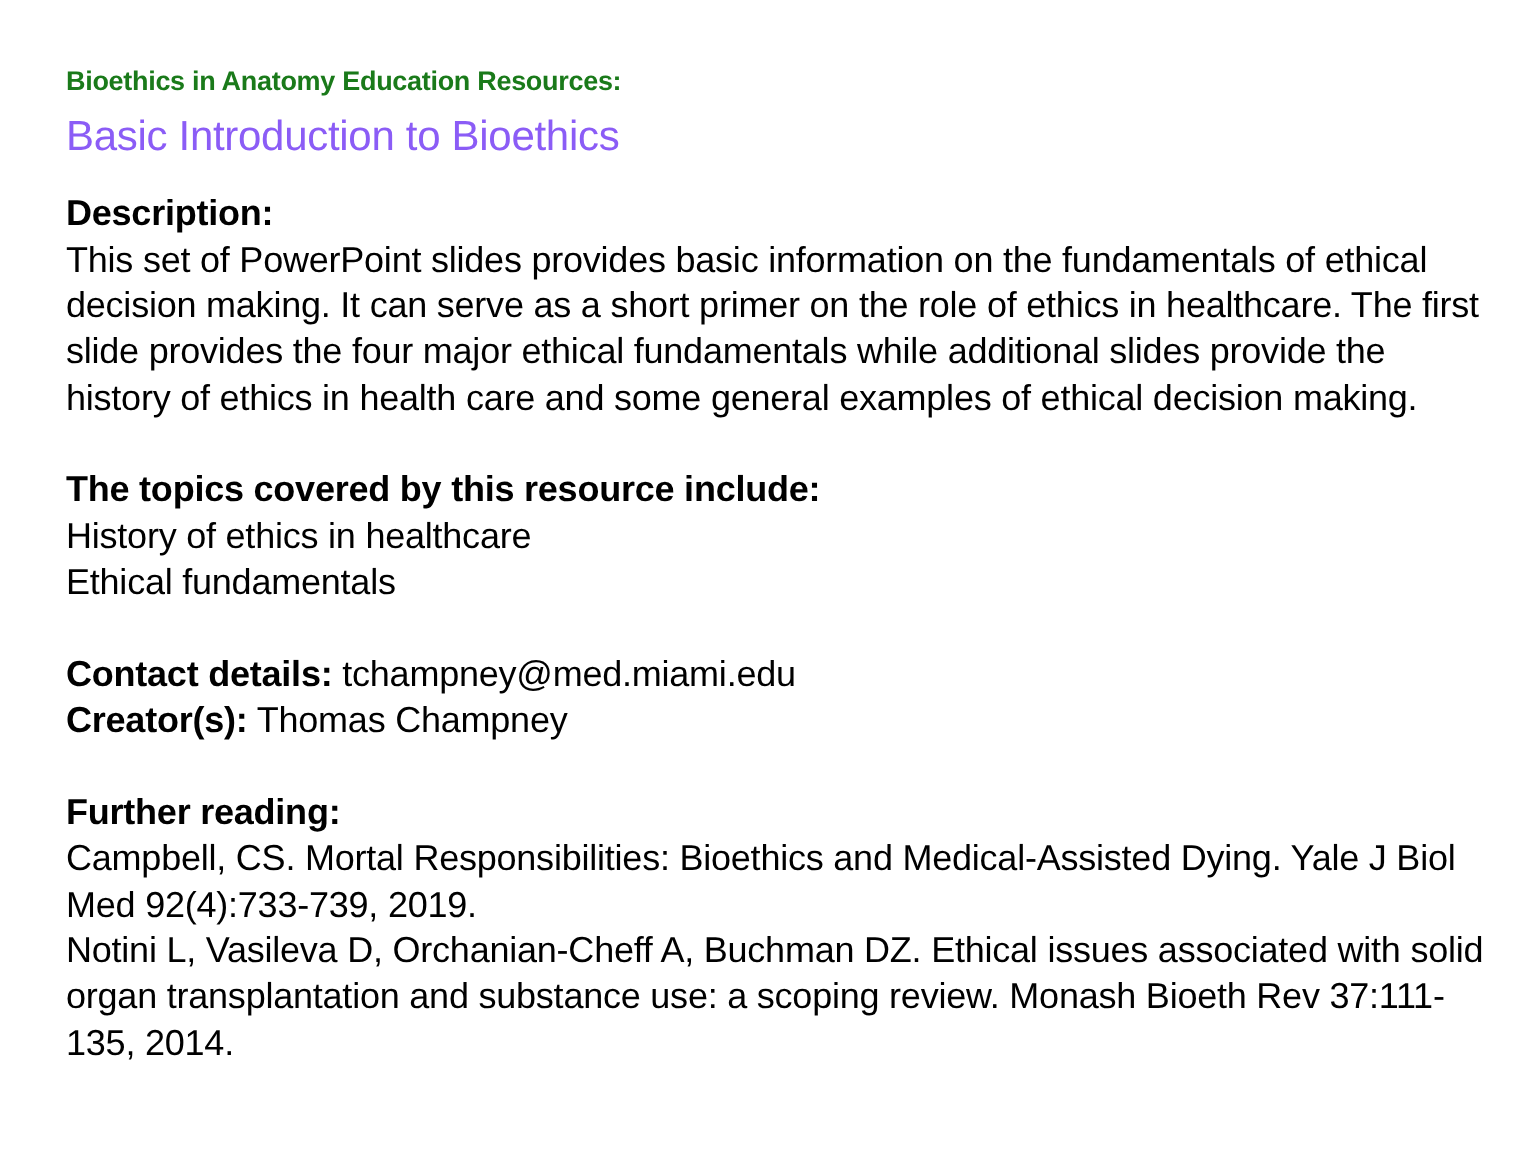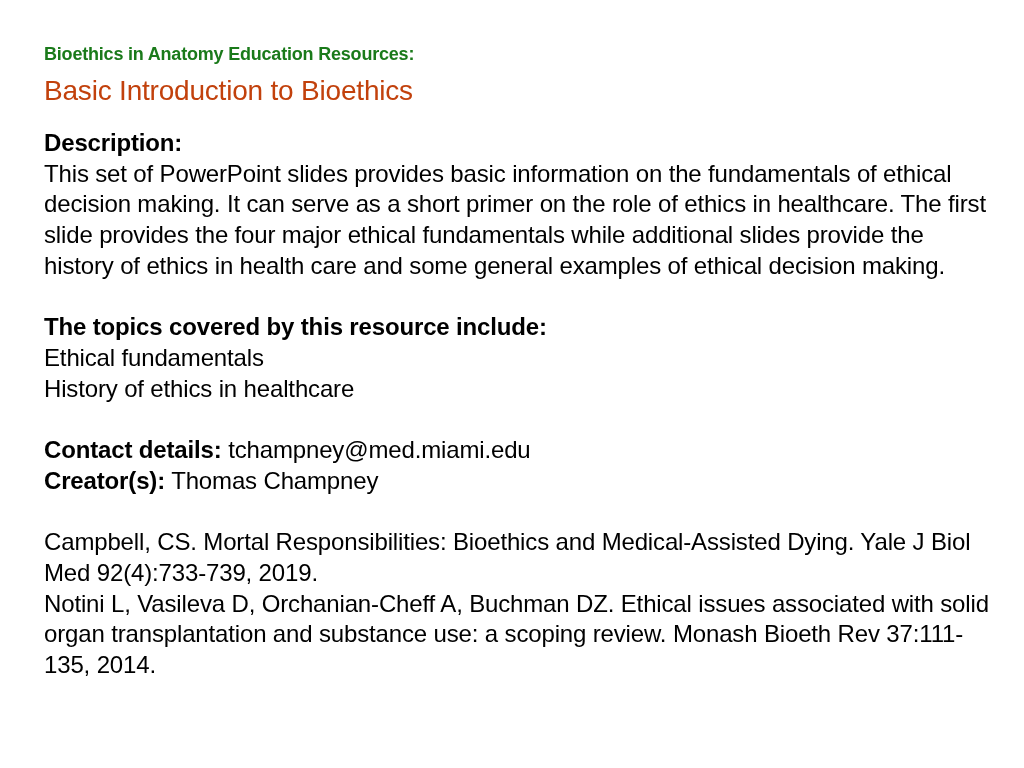--- a/index.html
+++ b/index.html
@@ -24,21 +24,21 @@
     .title-line-1 {
       font-size: 18px;
       font-weight: bold;
       color: #1a7a1a;
       line-height: 36px;
       letter-spacing: -0.2px;
     }
     .title-line-2 {
       font-size: 28px;
       font-weight: normal;
-      color: #c2410c;
+      color: #8b5cf6;
       line-height: 38px;
       margin-bottom: 18px;
       letter-spacing: -0.2px;
     }
     .body-text {
       font-size: 24px;
       line-height: 30.7px;
       letter-spacing: -0.15px;
     }
     .section-label {
@@ -66,37 +66,38 @@
   <div class="body-text">
     <section>
       <span class="section-label block">Description:</span>
       <p>This set of PowerPoint slides provides basic information on the fundamentals of ethical decision making. It can serve as a short primer on the role of ethics in healthcare. The first slide provides the four major ethical fundamentals while additional slides provide the history of ethics in health care and some general examples of ethical decision making.</p>
     </section>
 
     <div class="spacer"></div>
 
     <section>
       <span class="section-label block">The topics covered by this resource include:</span>
+      <span class="block">History of ethics in healthcare</span>
       <span class="block">Ethical fundamentals</span>
-      <span class="block">History of ethics in healthcare</span>
     </section>
 
     <div class="spacer"></div>
 
     <section>
       <div>
         <span class="section-label">Contact details:</span>
         <span>tchampney@med.miami.edu</span>
       </div>
       <div>
         <span class="section-label">Creator(s):</span>
         <span>Thomas Champney</span>
       </div>
     </section>
 
     <div class="spacer"></div>
 
     <section>
+      <span class="section-label block">Further reading:</span>
       <p>Campbell, CS. Mortal Responsibilities: Bioethics and Medical-Assisted Dying. Yale J Biol Med 92(4):733-739, 2019.</p>
       <p>Notini L, Vasileva D, Orchanian-Cheff A, Buchman DZ. Ethical issues associated with solid organ transplantation and substance use: a scoping review. Monash Bioeth Rev 37:111-135, 2014.</p>
     </section>
   </div>
 </div>
 
 </body></html>

